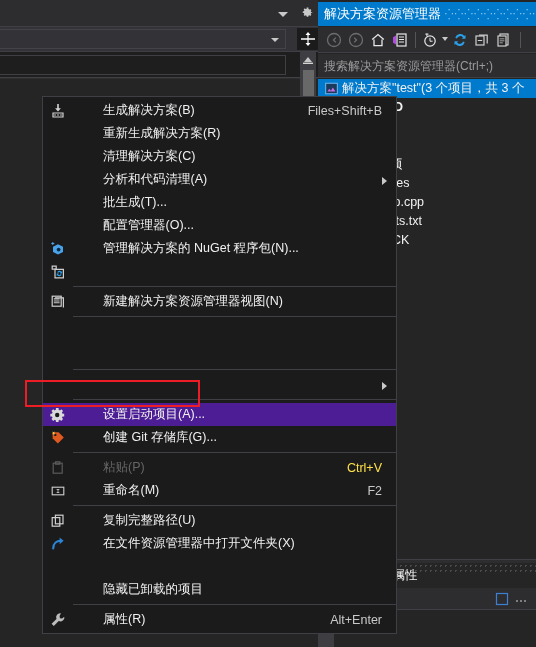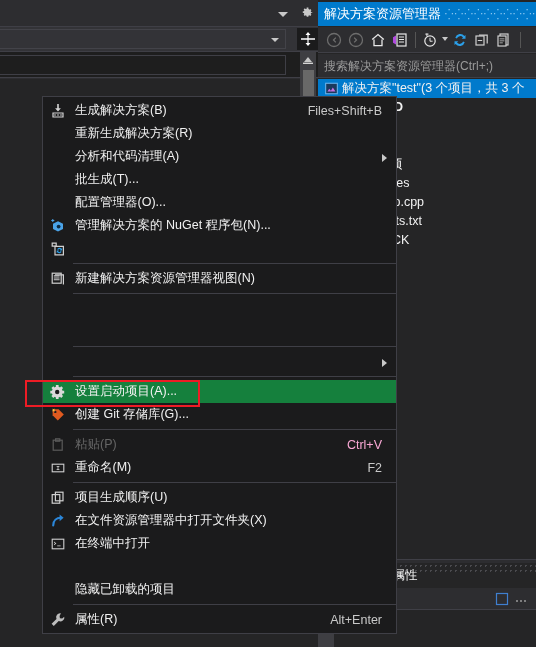--- a/index.html
+++ b/index.html
@@ -53,27 +53,27 @@
   .se-prop-grid  { position:absolute; left:0; top:612px; width:218px; height:35px; color:#f1f1f1; font-size:12.5px;}
   .misc-box { position:absolute; left:8px; top:5px; width:11px; height:11px; border:1px solid #9a9a9a; display:flex;align-items:center;justify-content:center; font-size:9px; color:#d0d0d0; line-height:9px;}
 
   .pgrid-scroll { position:absolute; left:0px; top:600px; width:16px; height:47px; background:#3e3e42;}
   .pgrid-down   { position:absolute; left:1px; top:620px; width:14px; height:14px; display:flex;align-items:center;justify-content:center;}
 
   
   .menu { position:absolute; left:42px; top:96px; width:355px; background:#1b1b1c;
           border:1px solid #3f3f46; padding:2px 0; }
   .mi { position:relative; height:23px; display:flex; align-items:center; color:#f1f1f1; font-size:12.5px; white-space:nowrap; }
-  .mi.hl { background:#15803d; }
+  .mi.hl { background:#4c1d95; }
   .mi.disabled { color:#656565; }
   .mi .gutter { width:30px; height:23px; position:relative; flex:0 0 30px; }
   .mi .gutter svg { position:absolute; left:7px; top:4px; }
-  .mi .label { flex:1 1 auto; padding-left:2px; }
+  .mi .label { flex:1 1 auto; padding-left:2px;margin-left:28px; }
   .mi .accel { color:#c9c9c9; font-size:12.5px; padding-right:14px; }
-  .mi.disabled .accel { color:#f9a8d4; }
+  .mi.disabled .accel { color:#fde047; }
   .mi .submenu-arrow { position:absolute; right:9px; top:9px; width:0;height:0;
       border-top:4px solid transparent;border-bottom:4px solid transparent;border-left:5px solid #c9c9c9;}
   .msep { height:1px; background:#3f3f46; margin:3px 0 3px 30px; }
   .redbox { position:absolute; left:25px; top:380px; width:175px; height:27px; border:2px solid #ee1c25; pointer-events:none; }
 </style>
 </head>
 <body>
 
 <div id="root">
 
@@ -251,20 +251,24 @@
         </div>
         <div class="label">生成解决方案(B)</div>
         <div class="accel">Files+Shift+B</div>
       </div>
       <div class="mi">
         <div class="gutter"></div>
         <div class="label">重新生成解决方案(R)</div>
       </div>
       <div class="mi">
         <div class="gutter"></div>
+        <div class="label">清理解决方案(C)</div>
+      </div>
+      <div class="mi">
+        <div class="gutter"></div>
         <div class="label">分析和代码清理(A)</div>
         <div class="submenu-arrow"></div>
       </div>
       <div class="mi">
         <div class="gutter"></div>
         <div class="label">批生成(T)...</div>
       </div>
       <div class="mi">
         <div class="gutter"></div>
         <div class="label">配置管理器(O)...</div>
@@ -354,41 +358,32 @@
         <div class="accel">F2</div>
       </div>
       <div class="msep"></div>
       <div class="mi">
         <div class="gutter">
           <svg xmlns="http://www.w3.org/2000/svg" width="16" height="16" viewBox="0 0 16 16">
         <rect x="2.2" y="4.6" width="7.6" height="8.6" fill="none" stroke="#d0d0d0" stroke-width="1.2"></rect>
         <rect x="5.4" y="2.2" width="7.6" height="8.6" fill="none" stroke="#d0d0d0" stroke-width="1.2"></rect>
           </svg>
         </div>
-        <div class="label">项目生成顺序(U)</div>
+        <div class="label">复制完整路径(U)</div>
       </div>
       <div class="mi">
         <div class="gutter">
           <svg xmlns="http://www.w3.org/2000/svg" width="16" height="16" viewBox="0 0 16 16">
         <path fill="none" stroke="#2b86d8" stroke-width="2.1" stroke-linecap="round" d="M3.2 12.4c0-5 3.4-7.6 7.6-7.6"></path>
         <path fill="#2b86d8" d="M9.6 1.4l4 3.4-4 3.4z"></path>
           </svg>
         </div>
         <div class="label">在文件资源管理器中打开文件夹(X)</div>
       </div>
       <div class="mi">
-        <div class="gutter">
-          <svg xmlns="http://www.w3.org/2000/svg" width="16" height="16" viewBox="0 0 16 16">
-        <rect x="2.2" y="3.2" width="11.6" height="9.6" fill="none" stroke="#d0d0d0" stroke-width="1.1"></rect>
-        <path fill="#d0d0d0" d="M4 5.6l2.4 1.8L4 9.2v-1l1.2-.8L4 6.6zM7.2 9.4h3.4v.9H7.2z"></path>
-          </svg>
-        </div>
-        <div class="label">在终端中打开</div>
-      </div>
-      <div class="mi">
         <div class="gutter"></div>
       </div>
       <div class="mi">
         <div class="gutter"></div>
         <div class="label">隐藏已卸载的项目</div>
       </div>
       <div class="msep"></div>
       <div class="mi">
         <div class="gutter">
           <svg xmlns="http://www.w3.org/2000/svg" width="16" height="16" viewBox="0 0 16 16">

